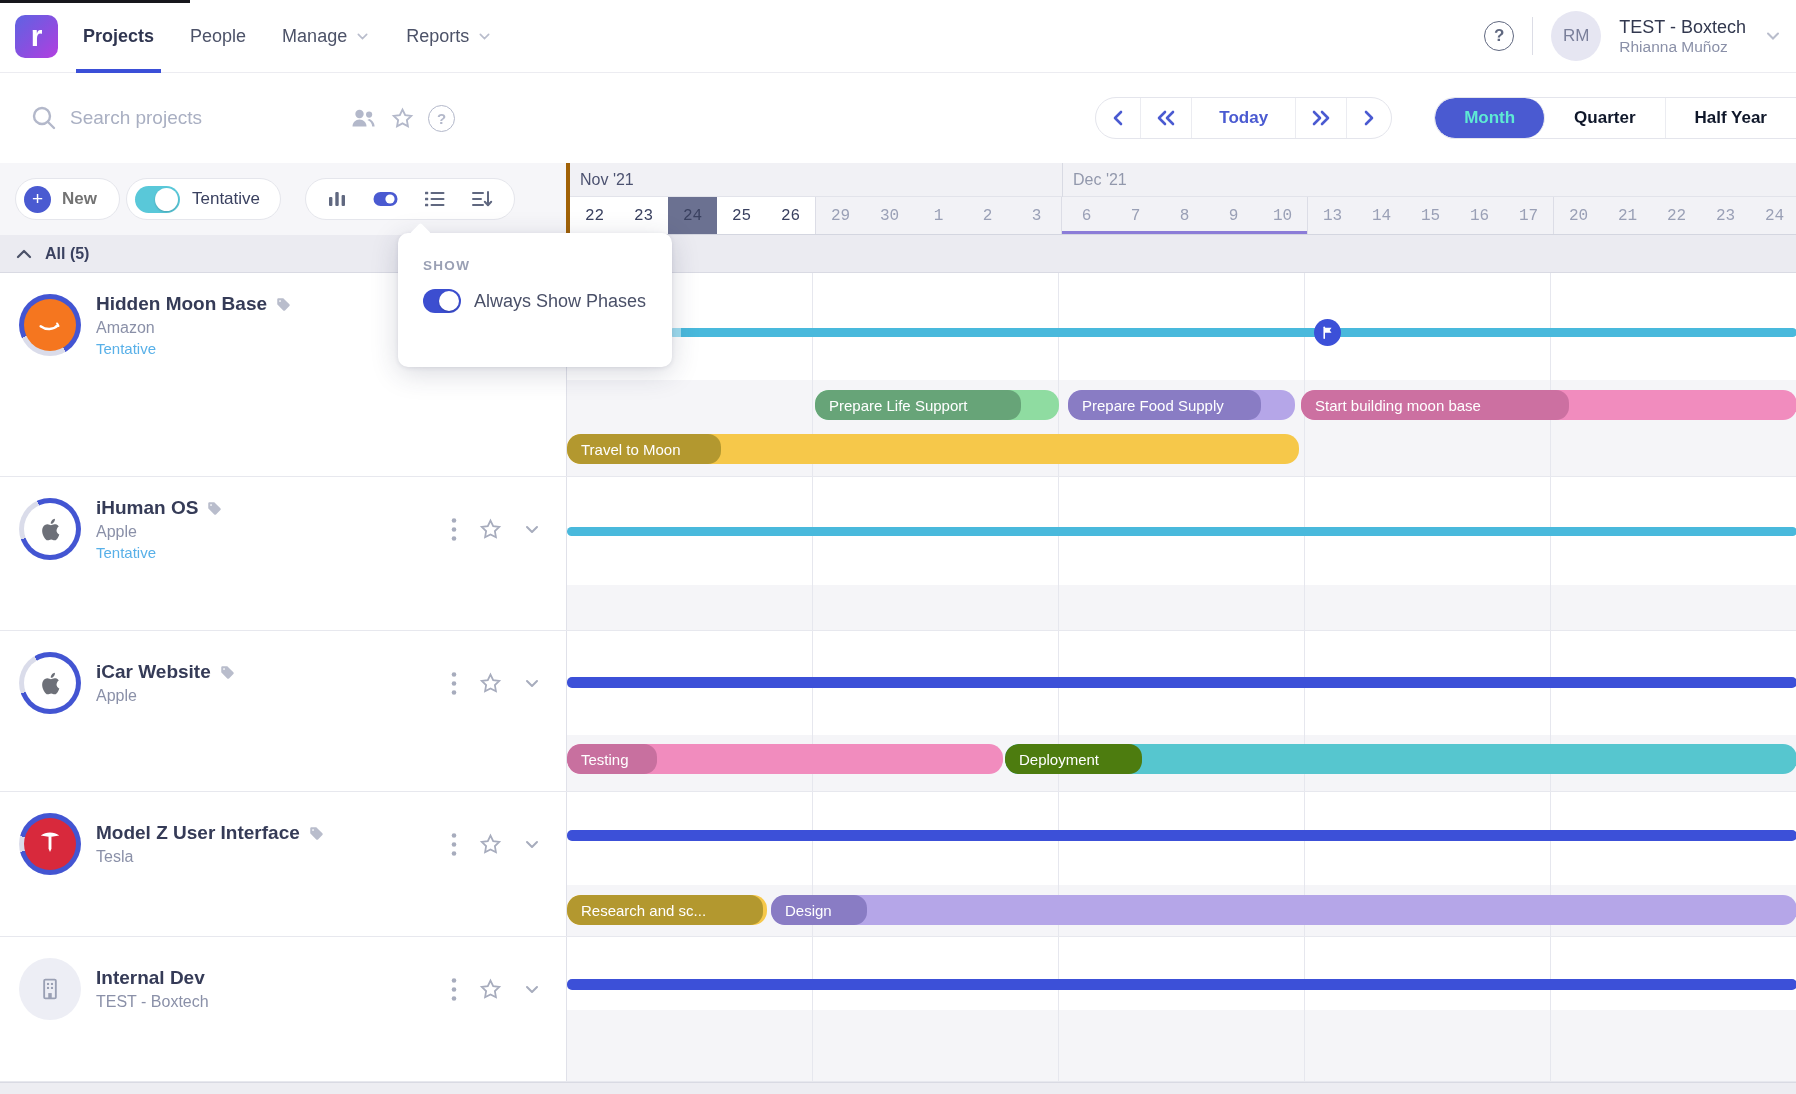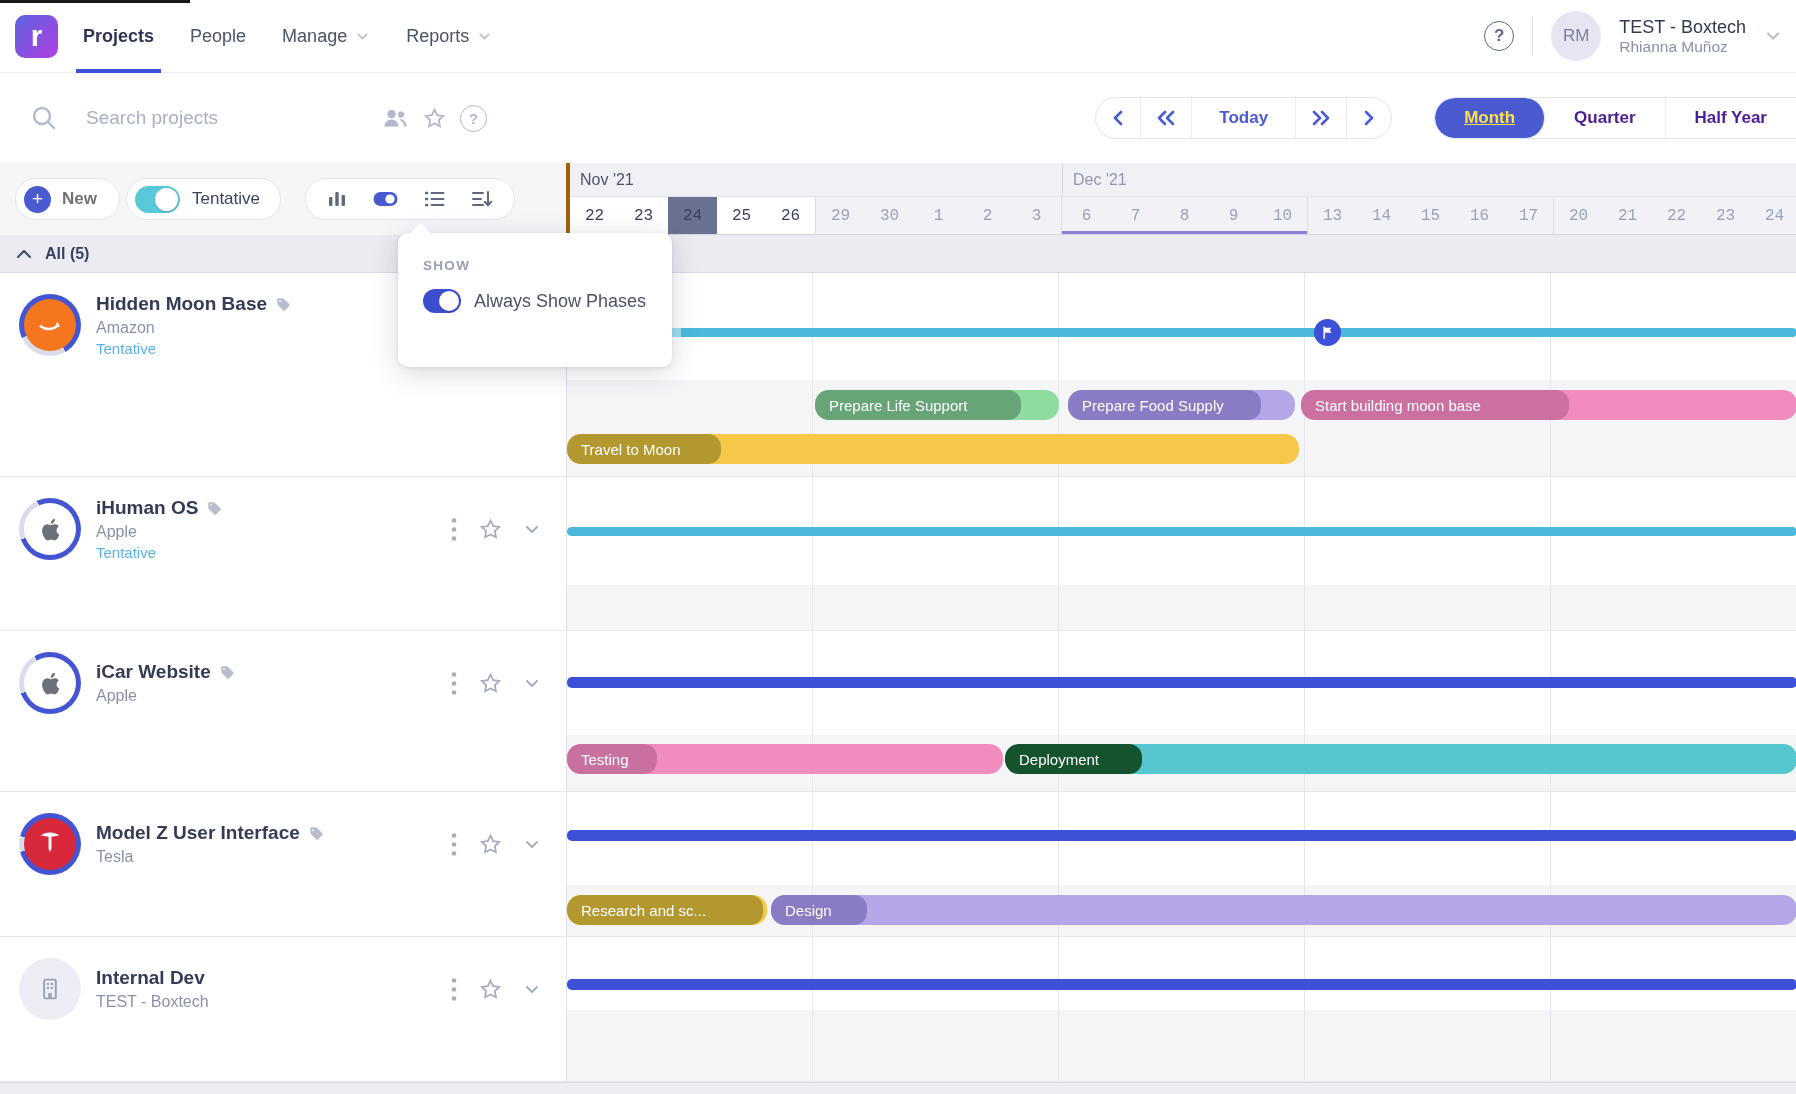--- a/index.html
+++ b/index.html
@@ -22,34 +22,34 @@
   .qcircle { width:30px; height:30px; border:1.8px solid #606880; border-radius:50%; color:#606880; font-size:17px; font-weight:700;
              display:flex; align-items:center; justify-content:center; }
   .vdiv { width:1px; height:38px; background:#dcdde6; }
   .user-avatar { width:50px; height:50px; border-radius:50%; background:#e6e6f2; color:#7a7f9a; font-size:17px;
                  display:flex; align-items:center; justify-content:center; }
   .user-org { font-size:18px; color:#32384f; line-height:1.25; }
   .user-name { font-size:15.5px; color:#8a90a8; }
 
   
   .subheader { height:90px; display:flex; align-items:center; padding-left:30px; }
-  .searchwrap { display:flex; align-items:center; gap:28px; }
+  .searchwrap { display:flex; align-items:center; gap:12px; }
   .search-input { border:none; outline:none; font-size:19px; color:#3a4160; width:268px; font-family:"Liberation Sans",sans-serif; }
   .search-input::placeholder { color:#a9afc2; }
   .srch-icons { display:flex; align-items:center; gap:13px; }
   .qcircle.lite { border-color:#b3b8ca; color:#b3b8ca; width:27px; height:27px; font-size:15px; }
   .controls { margin-left:auto; display:flex; align-items:center; gap:42px; }
   .pager { height:42px; border:1px solid #e4e5ec; border-radius:21px; background:#fff; display:flex; overflow:hidden; }
   .pager > div { display:flex; align-items:center; justify-content:center; padding:0 15px; border-right:1px solid #ebecf1; cursor:pointer; }
   .pager > div:last-child { border-right:none; }
   .pager .today { font-size:17px; font-weight:600; color:#4a5ad1; padding:0 27px; }
   .ztabs { height:42px; border:1px solid #e4e5ec; border-right:none; border-radius:21px 0 0 21px; background:#fff; display:flex; overflow:hidden; }
-  .ztab { padding:0 29px; display:flex; align-items:center; color:#4c1d95; font-weight:600; font-size:17px; border-right:1px solid #ebecf1; cursor:pointer; white-space:nowrap; }
+  .ztab { padding:0 29px; display:flex; align-items:center; color:#0f172a; font-weight:600; font-size:17px; border-right:1px solid #ebecf1; cursor:pointer; white-space:nowrap; }
   .ztab:last-child { border-right:none; }
-  .ztab.active { background:#4a5ad1; color:#fde047; border-radius:21px;text-decoration:underline; }
+  .ztab.active { background:#4a5ad1; color:#5eead4; border-radius:21px; }
 
   
   .band { height:72px; display:flex; background:#f6f6f9; }
   .tb-left { width:566px; flex:none; display:flex; align-items:center; padding-left:15px; }
   .pill { background:#fff; border:1px solid #e5e6ec; border-radius:21px; height:42px; display:flex; align-items:center; }
   .pill-new { padding:0 22px 0 8px; gap:11px; cursor:pointer; }
   .plus-circ { width:27px; height:27px; border-radius:50%; background:#4a5ad1; color:#fff; font-size:19px; display:flex; align-items:center; justify-content:center; }
   .pill-new span.lbl { color:#737373; font-size:17px; font-weight:600;text-align:center; }
   .pill-tent { margin-left:6px; padding:0 20px 0 8px; gap:12px; }
   .tgl { position:relative; border-radius:14px; cursor:pointer; }
@@ -508,21 +508,21 @@
           </div>
         </div>
         <div class="rtl">
           <div class="bandlow" style="top: 104px;"></div>
           <div class="wlines"></div>
           <div class="pbar" style="left: 0px; top: 46px; width: 1230px; height: 11px; background: rgb(60, 80, 216);"></div>
           <div class="phase" style="left: 0px; top: 113px; width: 436px; background: rgb(241, 140, 190);">
             <div class="chip" style="width: 90px; background: rgb(200, 112, 159);">Testing</div>
           </div>
           <div class="phase" style="left: 438px; top: 113px; width: 792px; background: rgb(86, 198, 207);">
-            <div class="chip" style="width: 137px; background: #14532d;">Deployment</div>
+            <div class="chip" style="width: 137px; background: #4d7c0f;">Deployment</div>
           </div>
         </div>
       </div>
       <div class="row" style="height: 145px;">
         <div class="rleft">
           <div class="head">
             <div class="av">
               <div class="ring" style="background: conic-gradient(from 255deg, rgb(218, 220, 234) 0deg, rgb(218, 220, 234) 30deg, rgb(67, 85, 210) 30deg, rgb(67, 85, 210) 360deg);"></div>
               <div class="core" style="background: rgb(216, 41, 60);">
                 <svg width="30" height="32" viewBox="0 0 24 24">

